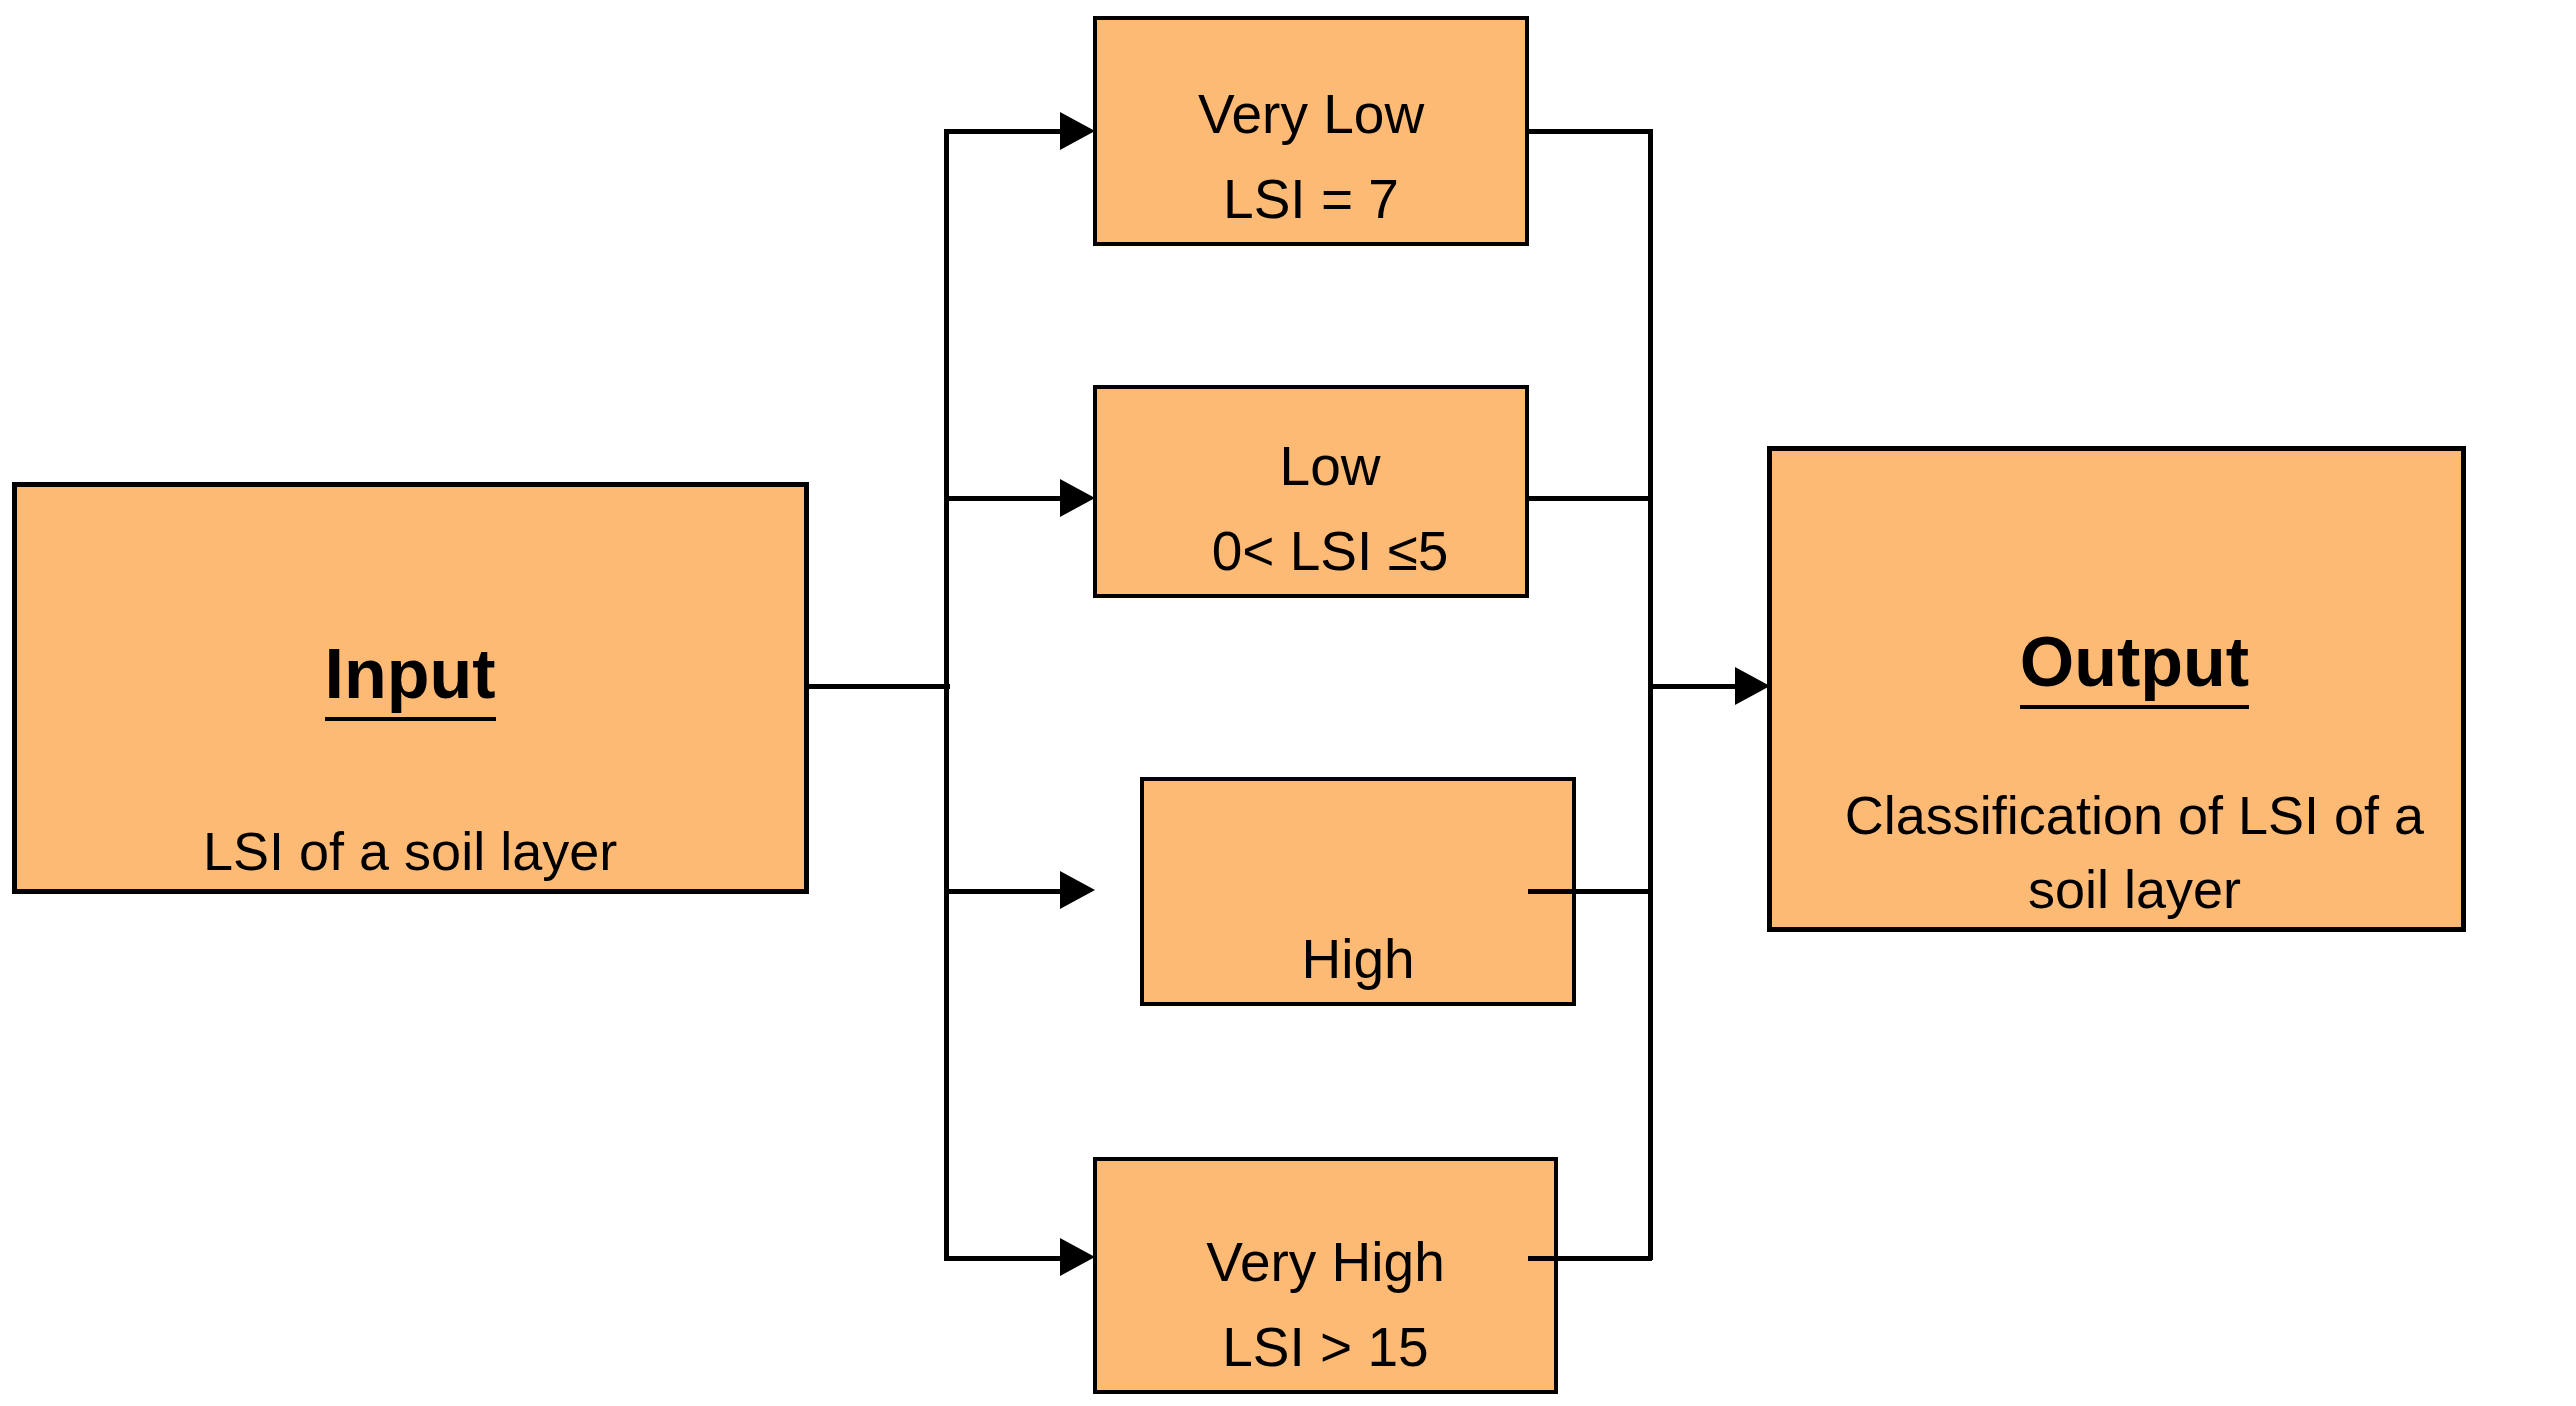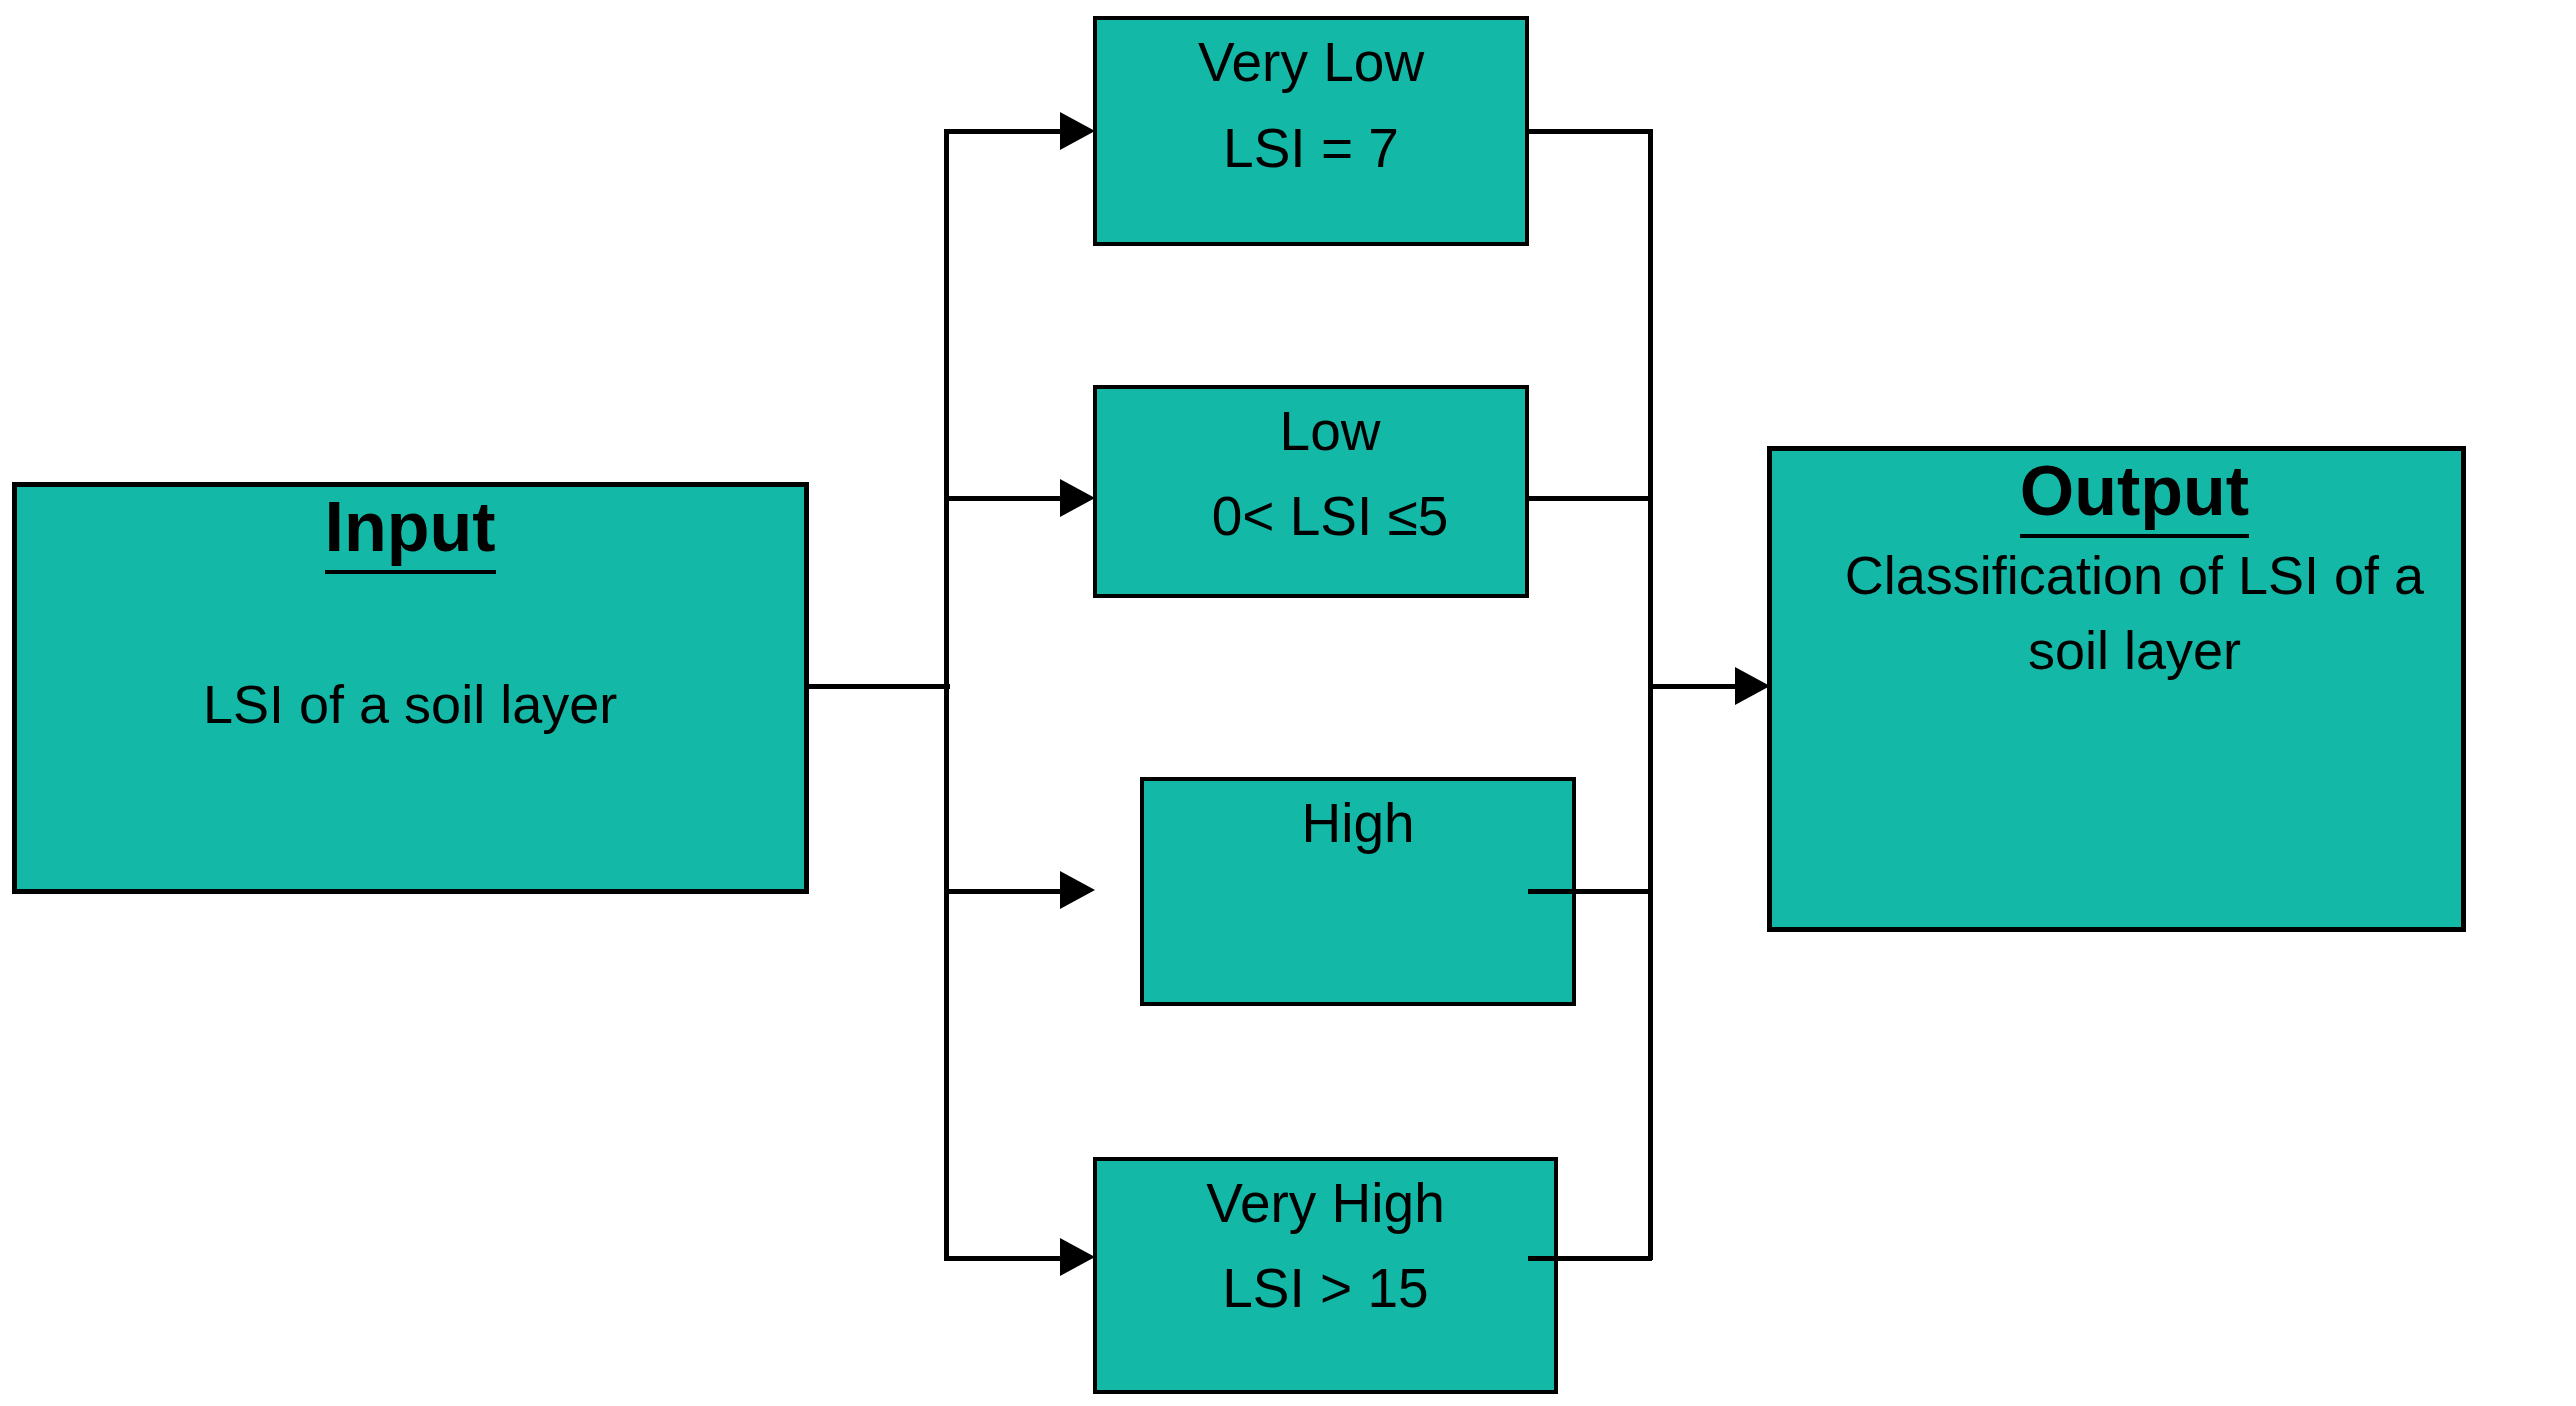--- a/index.html
+++ b/index.html
@@ -7,26 +7,26 @@
     position:relative;
     width:2576px; height:1406px;
     background:#ffffff;
     color:#000000;
     font-family:"Liberation Sans", sans-serif;
     overflow:hidden;
   }
   .box {
     position:absolute;
     box-sizing:border-box;
-    background:#14b8a6;
+    background:#fdba74;
     border:5.8px solid #000000;
     display:flex;
     flex-direction:column;
     align-items:center;
-    justify-content:flex-start;
+    justify-content:flex-end;
     text-align:center;
   }
   .cat-box { border-width:4.8px; }
   .heading {
     font-weight:bold;
     font-size:70px;
     border-bottom:4.8px solid #000000;
     padding-bottom:2.9px;
     line-height:1.15;
   }
@@ -89,21 +89,21 @@
   <div class="hline" style="left:1528px; top:129px; width:124px; height:4.8px;"></div>
   <div class="hline" style="left:1528px; top:496px; width:124px; height:4.8px;"></div>
   <div class="hline" style="left:1528px; top:889px; width:124px; height:4.8px;"></div>
   <div class="hline" style="left:1528px; top:1256px; width:124px; height:4.8px;"></div>
 
   <div class="vline" style="left:1648px; top:129px; width:4.8px; height:1131px;"></div>
 
   <div class="hline" style="left:1648px; top:684px; width:91px; height:4.8px;"></div>
   <div class="arrow-right" style="left:1735px; top:667px;"></div>
 
-  <div class="box" style="left:1767px; top:446px; width:699px; height:486px; padding-left:36px;">
+  <div class="box" style="left:1767px; top:446px; width:699px; height:486px; gap:69px;padding-left:36px;">
     <div class="heading">Output</div>
     <div class="body-text">
       <div>Classification of LSI of a</div>
       <div>soil layer</div>
     </div>
   </div>
 
 </div>
 
 

